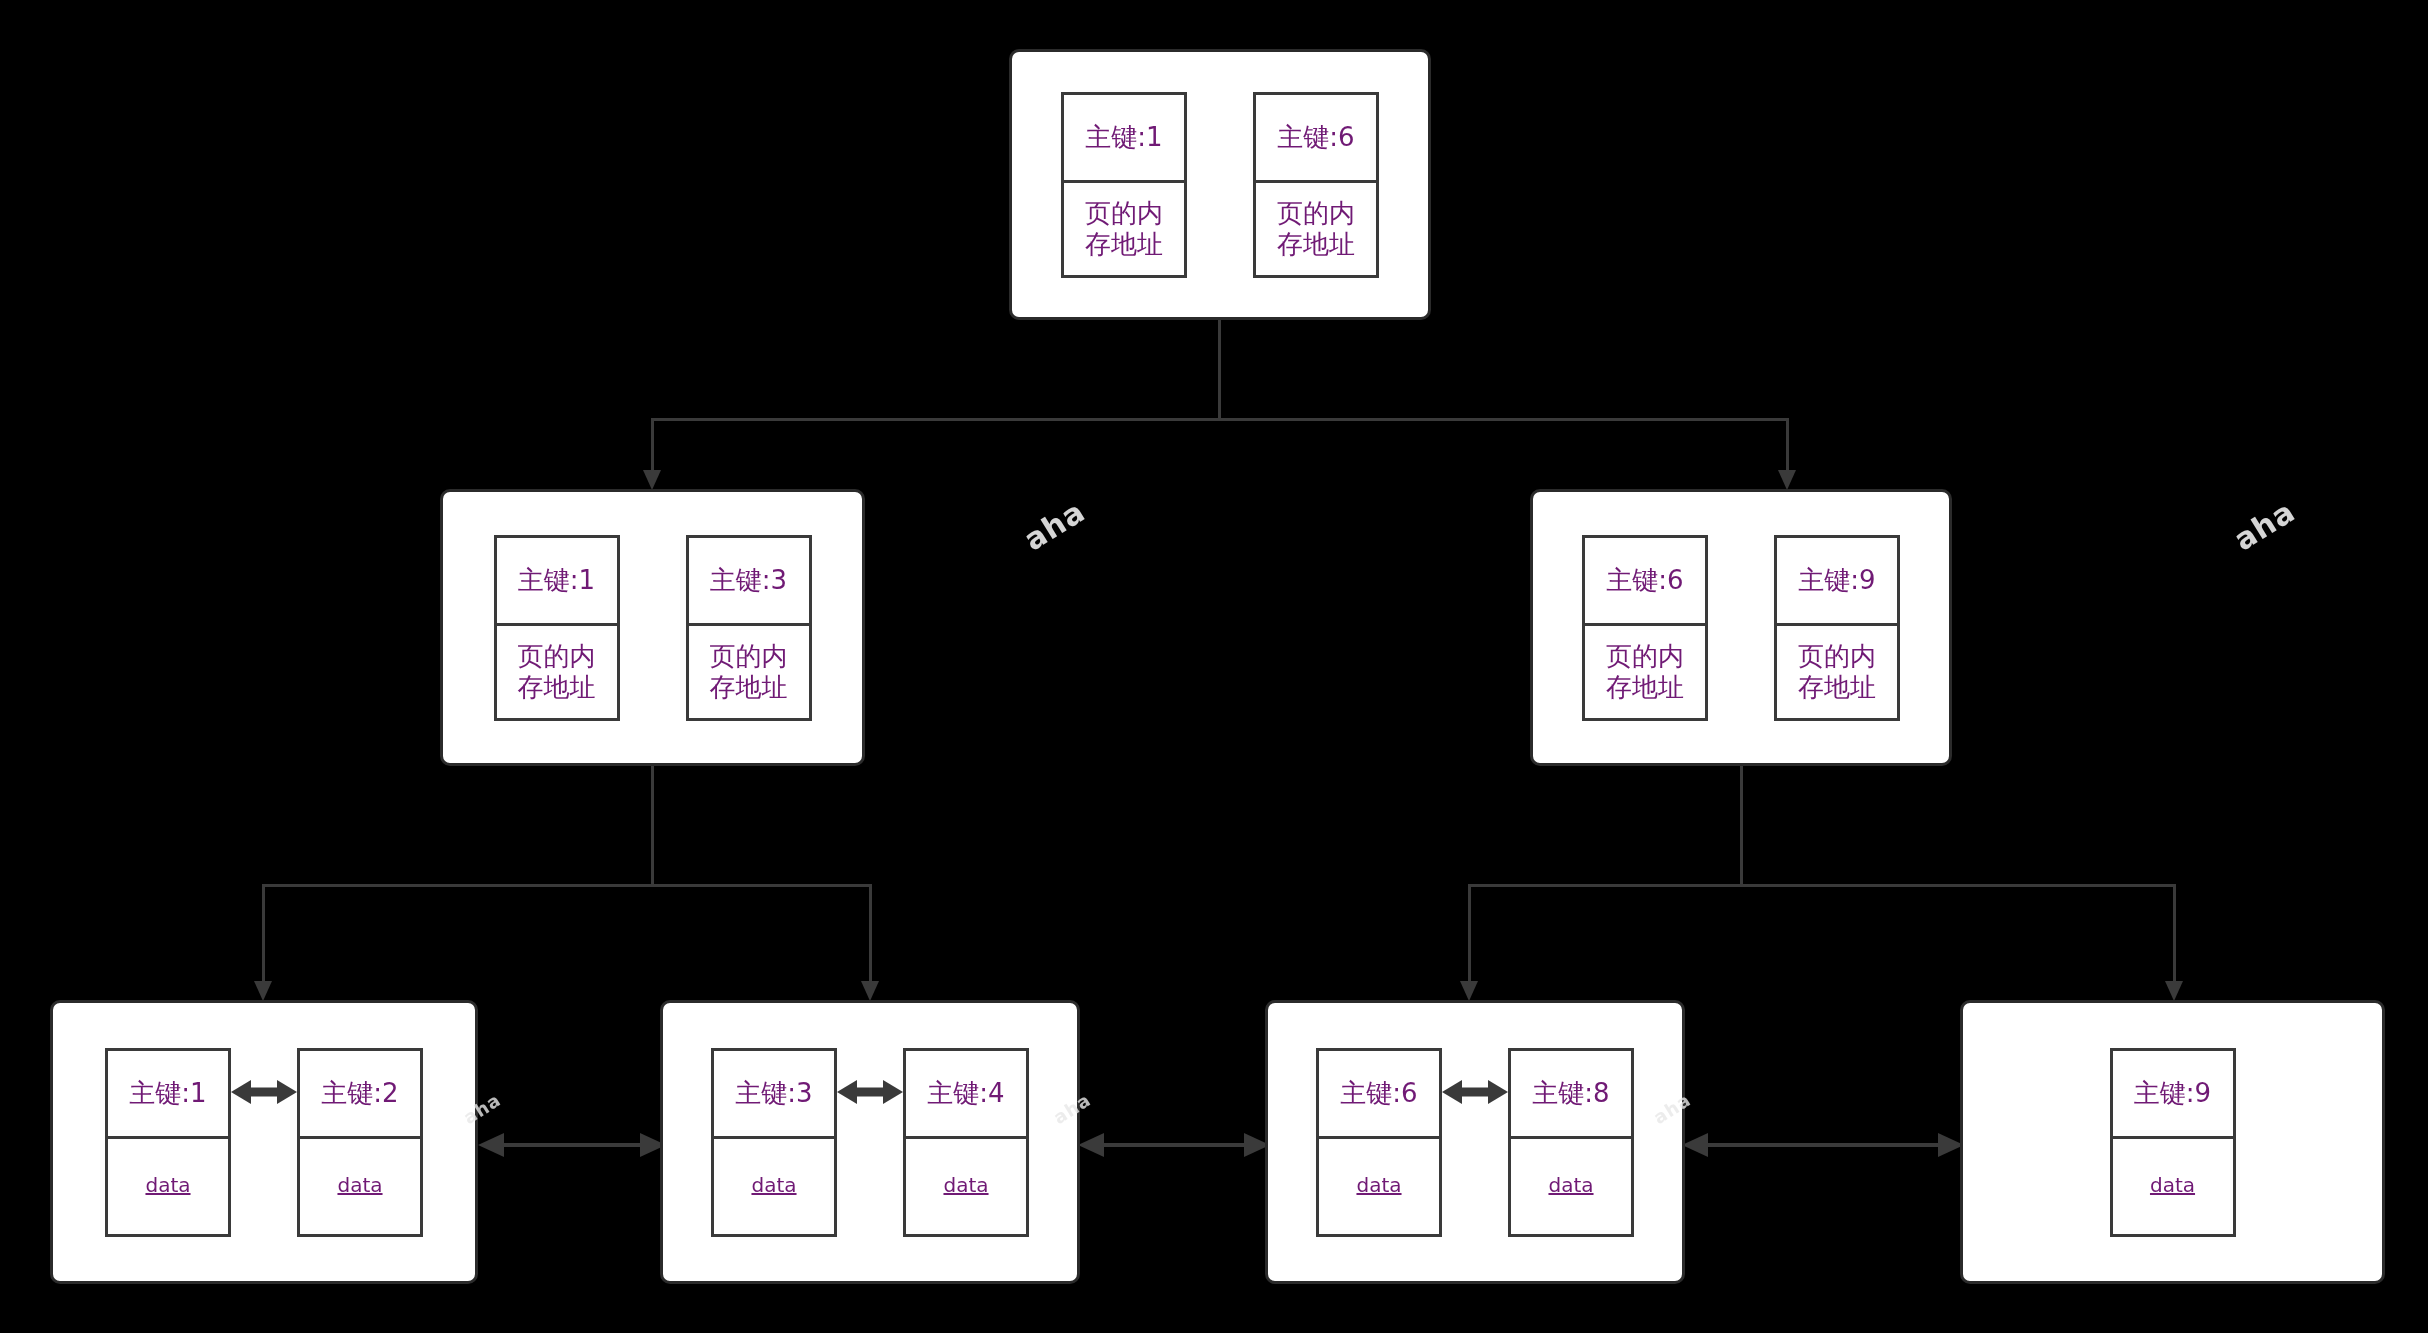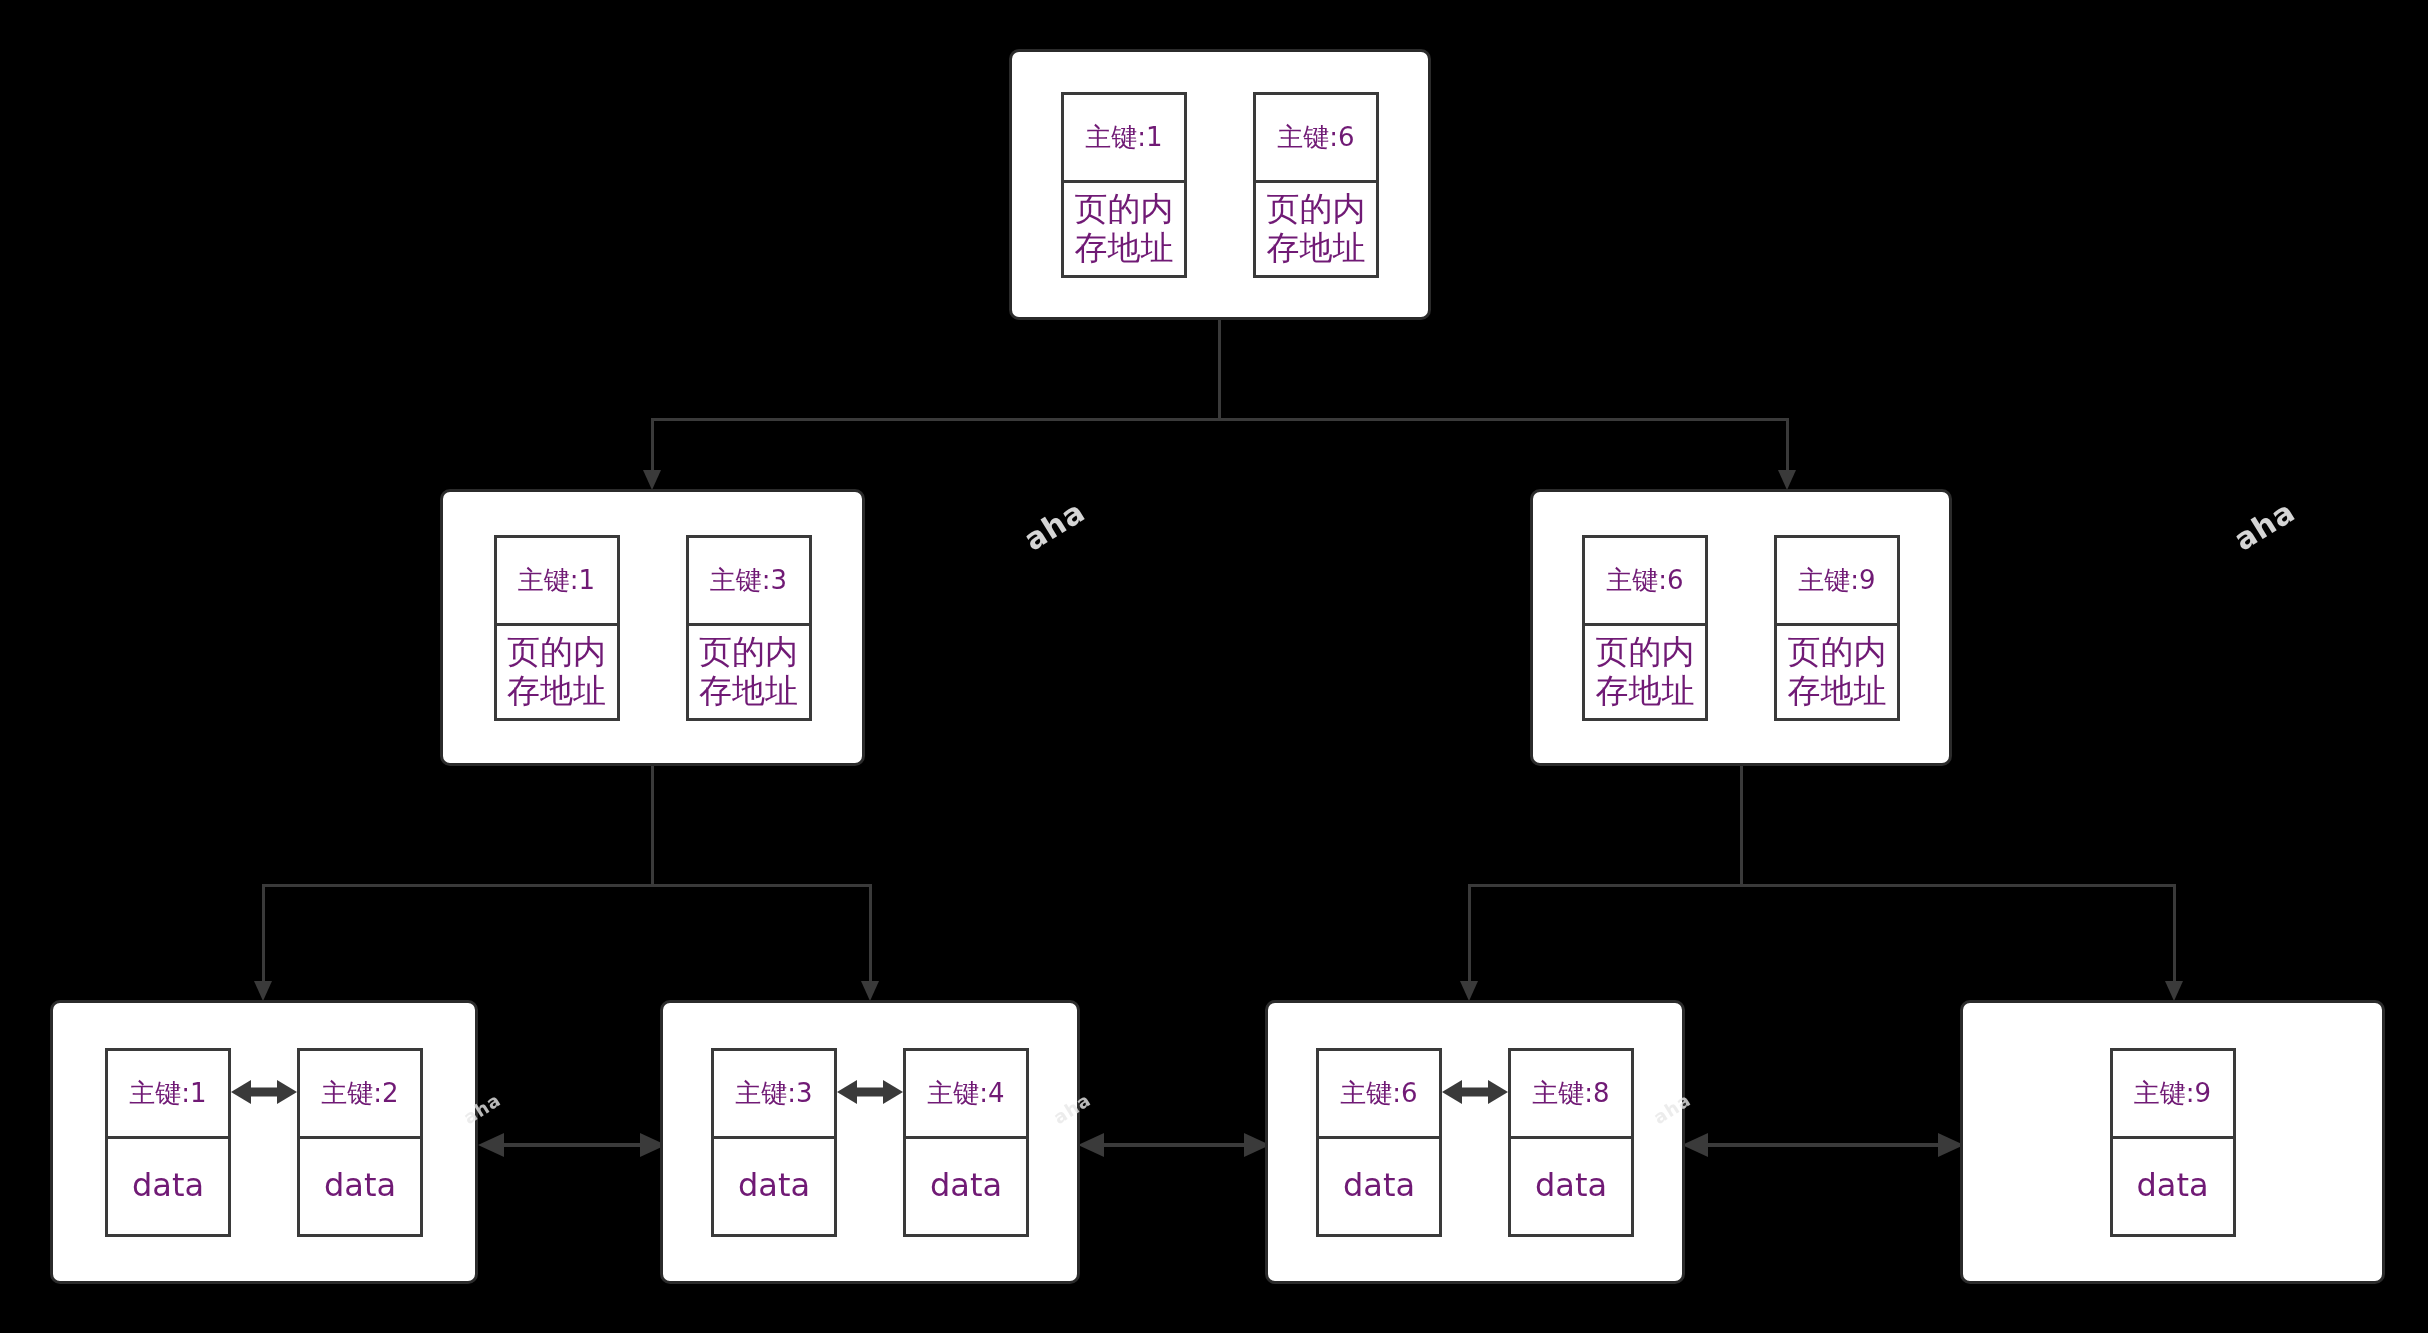--- a/index.html
+++ b/index.html
@@ -51,27 +51,27 @@
     line-height: 1.18;
     white-space: pre-line;
   }
   .cell-key {
     border-bottom: 3px solid #3a3a3a;
   }
 
   
   .internal .cell { width: 126px; }
   .internal .cell-key { height: 88px; font-size: 26px; }
-  .internal .cell-val { height: 92px; font-size: 33px; }
+  .internal .cell-val { height: 92px; font-size: 26px; }
   .internal .cells { gap: 66px; }
 
   
   .leaf .cell { width: 126px; }
   .leaf .cell-key { height: 88px; font-size: 26px; }
-  .leaf .cell-val { height: 95px; font-size: 32px; }
+  .leaf .cell-val { height: 95px; font-size: 20px; text-decoration: underline; }
   .leaf .cells { gap: 66px; position: relative; }
 
   
   .inner-arrow {
     position: absolute;
     top: 44px;
     left: 50%;
     transform: translate(-50%, -50%);
     width: 66px;
     height: 26px;

